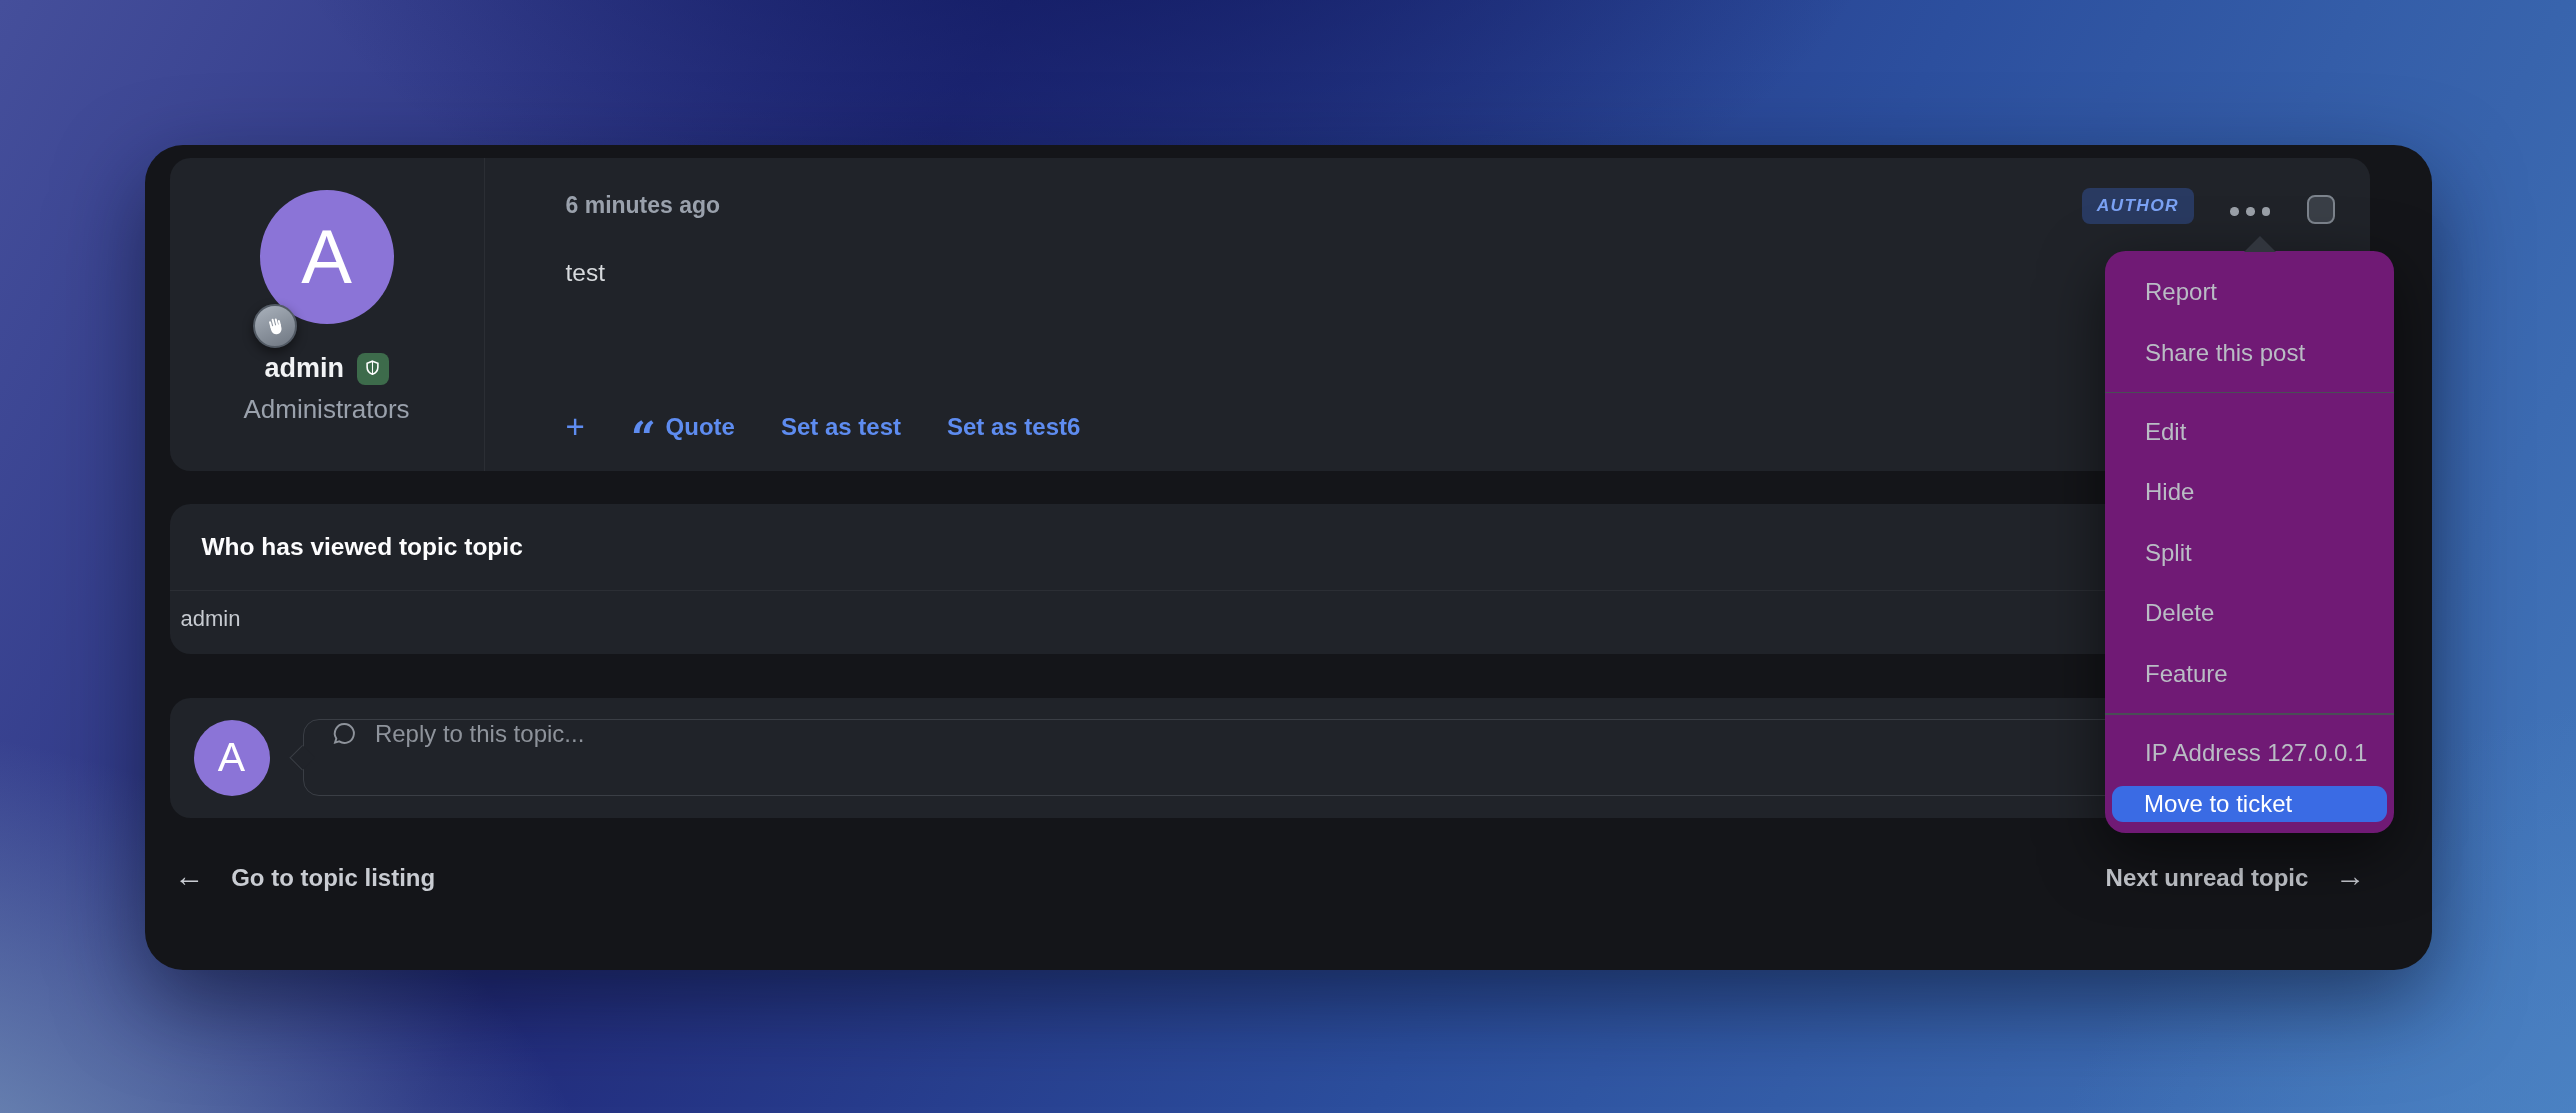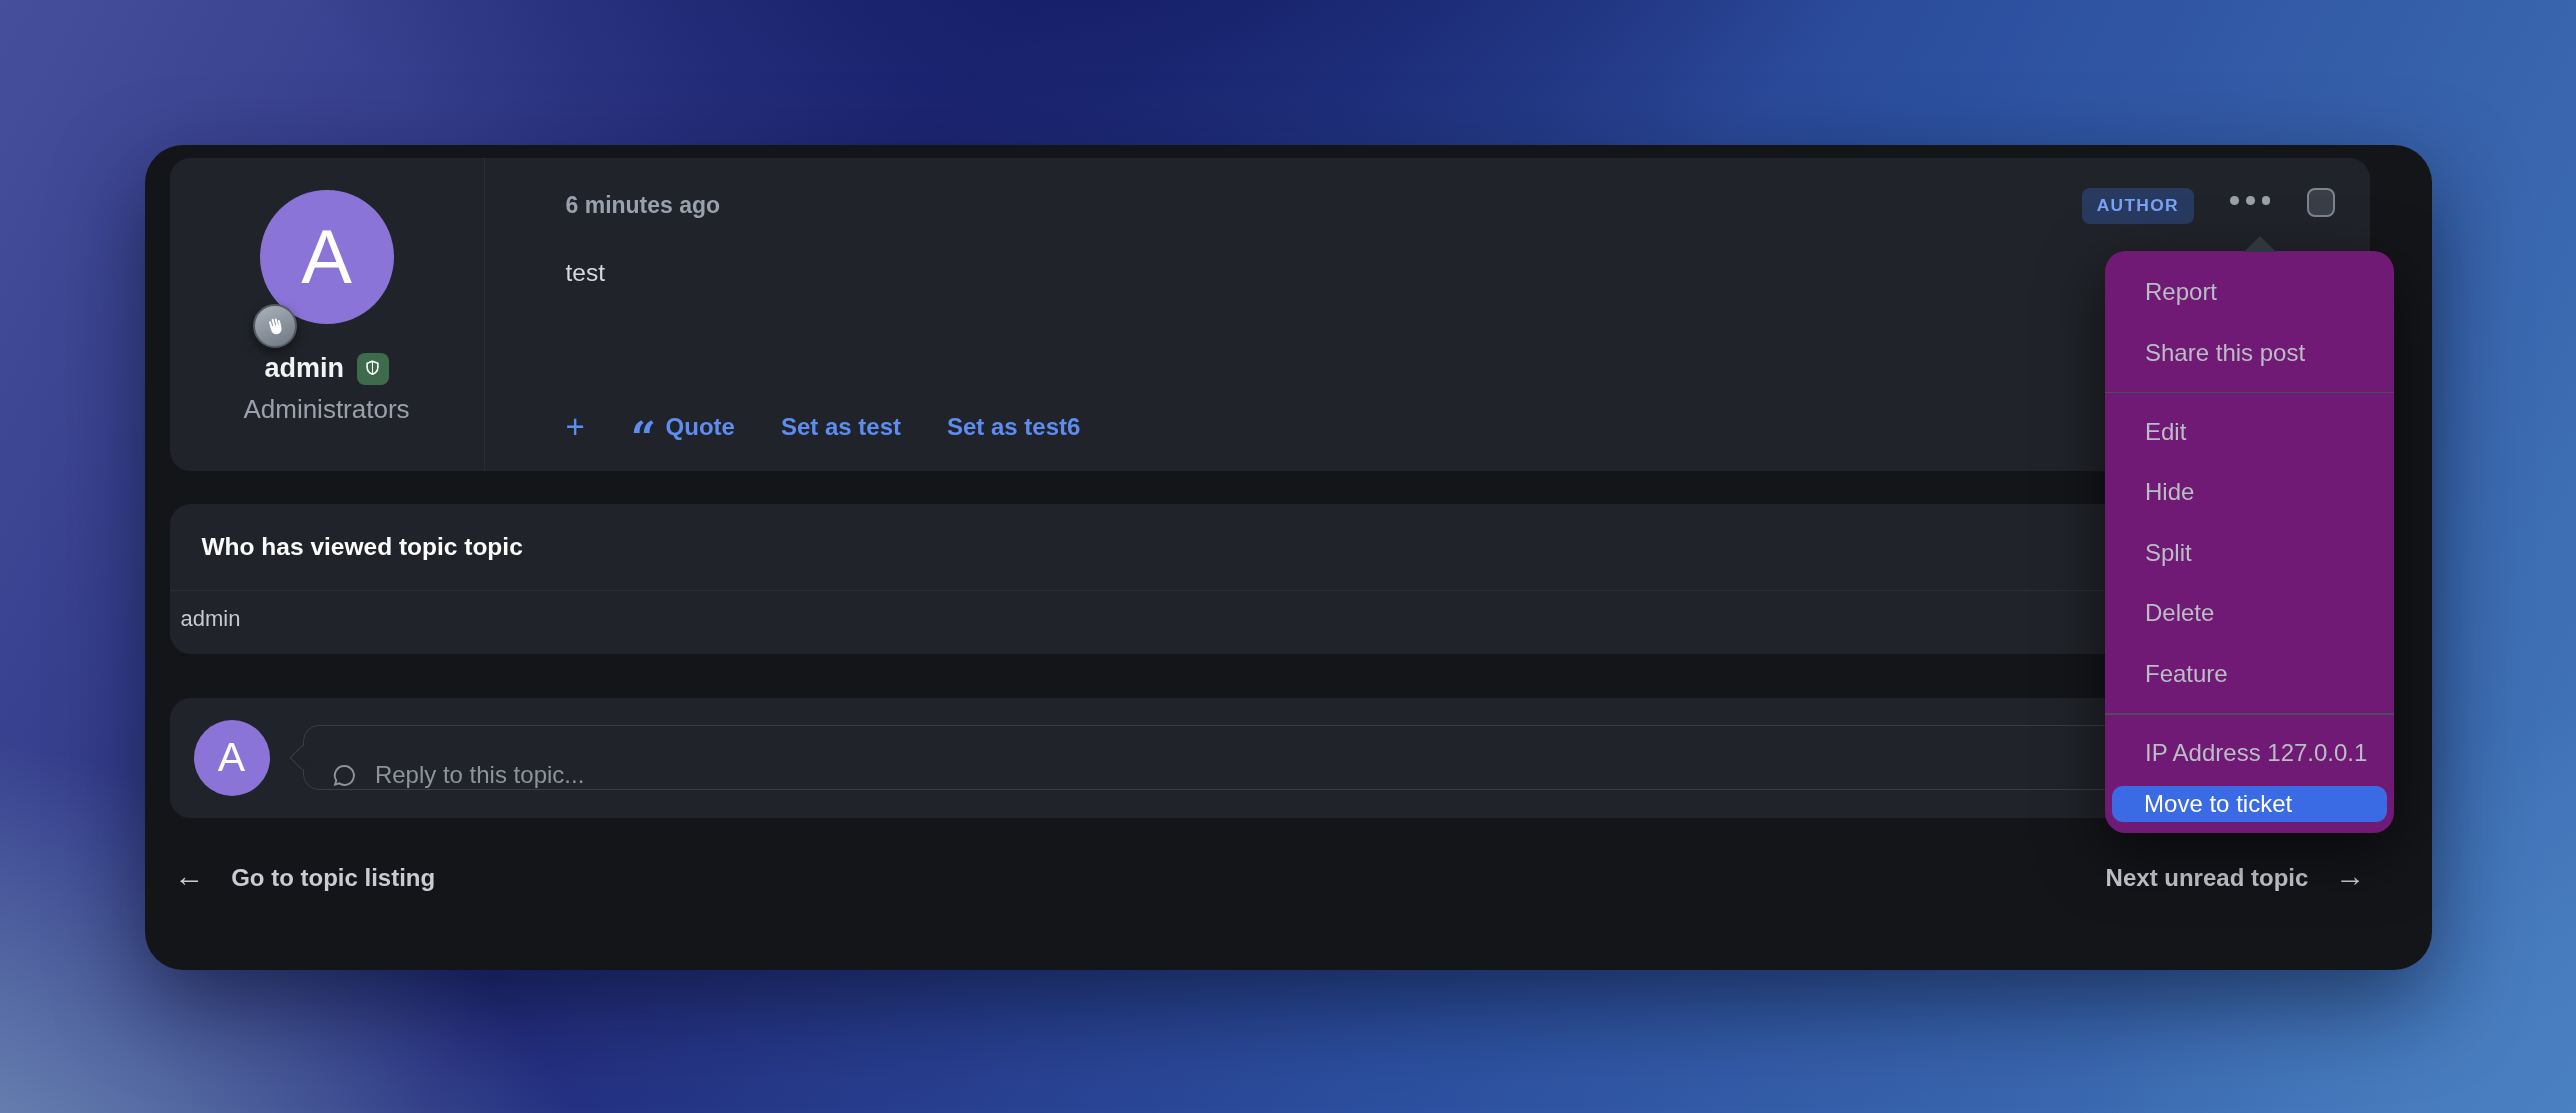--- a/index.html
+++ b/index.html
@@ -46,21 +46,21 @@
   .author-name{ color:#f2f3f5; font-size:27px; font-weight:700; }
   .group-badge{
     width:32px; height:32px; border-radius:8px; background:#3d6b4b;
     display:flex; align-items:center; justify-content:center;
   }
   .author-group{ margin-top:9.5px; color:#9aa1ac; font-size:26px; }
 
   .post-main{ flex:1; display:flex; flex-direction:column; padding:30px 35px 30px 81px; }
   .post-header{ display:flex; align-items:center; justify-content:space-between; }
   .timestamp{ color:#9aa1ac; font-size:23px;font-weight:bold; }
-  .header-right{ display:flex; align-items:flex-start; gap:33px; }
+  .header-right{ display:flex; align-items:flex-end; gap:33px;font-style:italic; }
   .author-badge{
     background:#293a61; color:#7ba2f4; font-size:17.4px; font-weight:700;
     letter-spacing:1.3px; padding:7.1px 15px; border-radius:8px;
   }
   .dots{ display:flex; gap:7.1px; align-items:center; padding:8px 3.2px; cursor:pointer; }
   .dots i{ width:8.7px; height:8.7px; border-radius:50%; background:#9aa0a8; }
   .checkbox{
     width:28.5px; height:28.5px; border-radius:8px; border:2.4px solid #7d848d; background:#3a3f47;
   }
   .post-body{ margin-top:35px; color:#d7dadd; font-size:24.5px; flex:1; }
@@ -84,22 +84,22 @@
   
   .reply-card{
     margin-top:44px; height:120px; display:flex; align-items:center;
     gap:33px; padding:0 28.5px 0 24px;
   }
   .reply-avatar{
     width:76px; height:76px; flex:none; border-radius:50%; background:#8b74d7;
     color:#fff; font-size:41px; display:flex; align-items:center; justify-content:center;
   }
   .reply-input{
-    position:relative; flex:1; height:65px; border:1.6px solid #3a3e45; border-radius:16px;
-    display:flex; align-items:flex-end; gap:17.4px; padding:0 27px; cursor:text;
+    position:relative; flex:1; height:77px; border:1.6px solid #3a3e45; border-radius:16px;
+    display:flex; align-items:flex-start; gap:17.4px; padding:0 27px; cursor:text;
   }
   .reply-input::before{
     content:""; position:absolute; left:-10.3px; top:50%; width:17.4px; height:17.4px;
     background:#202329; border-left:1.6px solid #3a3e45; border-bottom:1.6px solid #3a3e45;
     transform:translateY(-50%) rotate(45deg);
   }
   .reply-placeholder{ color:#8e939b; font-size:24px; }
 
   
   .footer-row{

